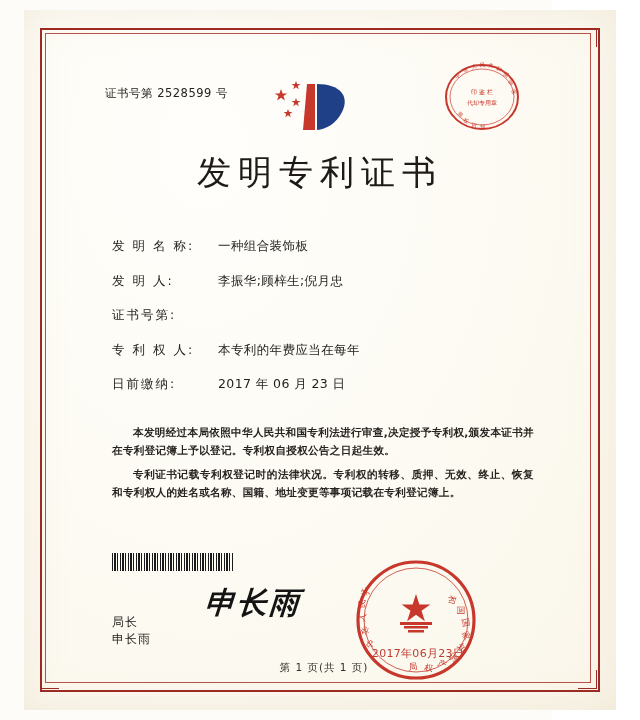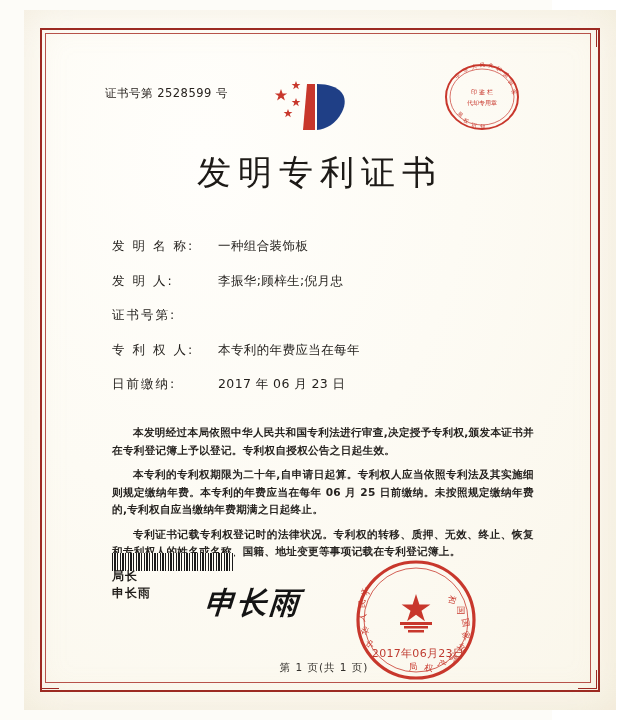--- a/index.html
+++ b/index.html
@@ -160,26 +160,25 @@
         #1a1a1a 2px, #1a1a1a 4px,
         #fdfbf4 4px, #fdfbf4 5px,
         #1a1a1a 5px, #1a1a1a 6px,
         #fdfbf4 6px, #fdfbf4 8px);
   }
 
   
   .sig-label {
     position: absolute;
     left: 112px;
-    top: 568px;
+    top: 614px;
     font-size: 12px;
     line-height: 17px;
     letter-spacing: 1px;
     color: #211e1b;
-    font-weight: bold;
   }
   .sig-hand {
     position: absolute;
     left: 205px;
     top: 583px;
     font-size: 30px;
     letter-spacing: 2px;
     color: #141414;
     font-family: "DejaVu Serif", "Liberation Serif", serif;
     font-weight: bold;
@@ -295,21 +294,20 @@
       <div class="field-value">本专利的年费应当在每年</div>
     </div>
     <div class="field-row">
       <div class="field-label">日前缴纳:</div>
       <div class="field-value">2017 年 06 月 23 日</div>
     </div>
   </div>
 
   <div class="body-text">
     <p>本发明经过本局依照中华人民共和国专利法进行审查,决定授予专利权,颁发本证书并在专利登记簿上予以登记。专利权自授权公告之日起生效。</p>
-    <p>本专利的专利权期限为二十年,自申请日起算。专利权人应当依照专利法及其实施细则规定缴纳年费。本专利的年费应当在每年 06 月 25 日前缴纳。未按照规定缴纳年费的,专利权自应当缴纳年费期满之日起终止。</p>
     <p>专利证书记载专利权登记时的法律状况。专利权的转移、质押、无效、终止、恢复和专利权人的姓名或名称、国籍、地址变更等事项记载在专利登记簿上。</p>
   </div>
 
   <div class="barcode"></div>
 
   <div class="sig-label">
     <div>局长</div>
     <div>申长雨</div>
   </div>
   <div class="sig-hand">申长雨</div>

